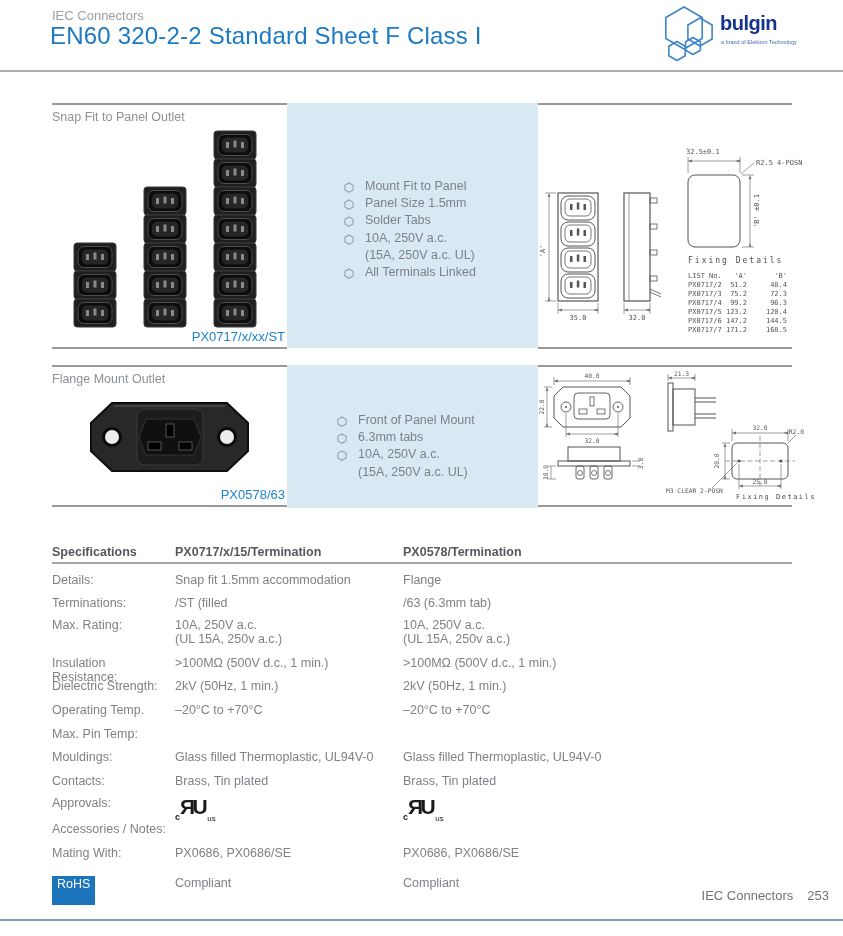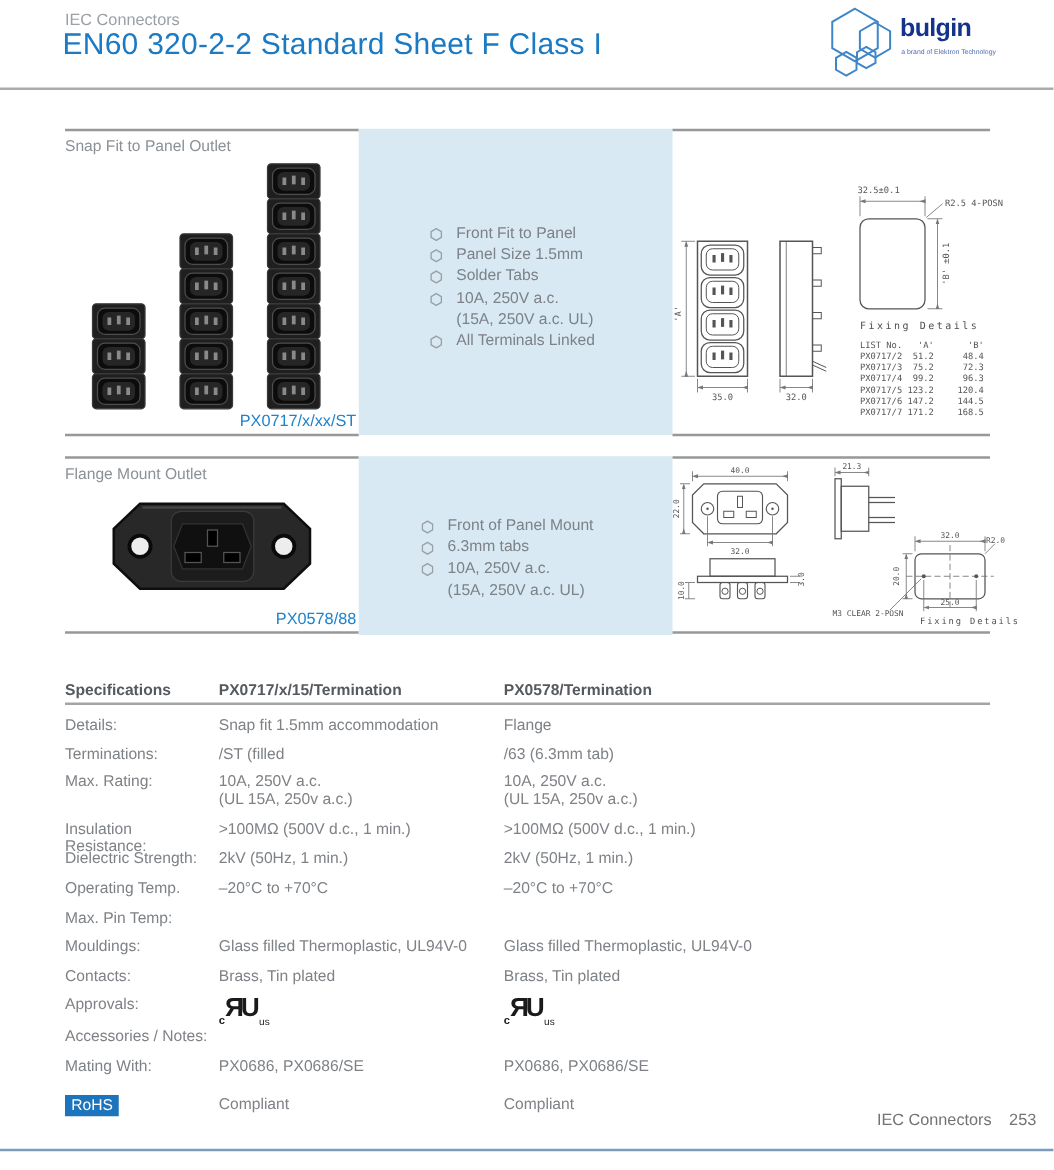--- a/index.html
+++ b/index.html
@@ -38,21 +38,21 @@
   .spec-underline{position:absolute;left:0;top:17px;width:740px;height:2px;background:#a5a5a5;}
   .spec-row{position:absolute;left:0;width:740px;}
   .c0{position:absolute;left:0;width:120px;}
   .c1{position:absolute;left:123px;width:225px;}
   .c2{position:absolute;left:351px;width:260px;}
   .line2{display:block;}
   .ulmark{display:inline-block;color:#1a1a1a;line-height:1;}
   .ul-c{font-size:9px;font-weight:bold;vertical-align:-6px;}
   .ul-letters{font-size:21px;font-weight:900;letter-spacing:-2.5px;}
   .ul-us{font-size:8px;font-weight:normal;vertical-align:-7px;padding-left:2px;}
-  .rohs-badge{display:inline-block;background:#1b74bc;color:#fff;font-size:12.5px;padding:1px 5px 2px 5px;}
+  .rohs-badge{display:inline-block;background:#1b74bc;color:#fff;font-size:12.5px;padding:1px 5px 14px 5px;}
 
   
   .footer-rule{position:absolute;left:0;right:0;top:919px;height:2px;background:#7b9cba;}
   .footer-text{position:absolute;right:14px;top:888px;font-size:13px;color:#737373;text-align:right;}
   .footer-text .pg{margin-left:14px;}
 </style>
 </head>
 <body>
 
 <div id="page">
@@ -108,21 +108,21 @@
 
     <div class="part-number">PX0717/x/xx/ST</div>
   </div>
 
   <div class="bluebox" style="left:287px;top:103px;width:251px;height:245px;">
     <div class="features" style="left:57px;top:76px;">
       <div class="feature-row">
         <svg class="hexb" width="10" height="11">
             <polygon points="5,0.9 9.1,3.25 9.1,7.95 5,10.3 0.9,7.95 0.9,3.25" fill="none" stroke="#9aa0a4" stroke-width="1.1"></polygon>
           </svg>
-        <span>Front Fit to Panel</span>
+        <span>Mount Fit to Panel</span>
       </div>
       <div class="feature-row">
         <svg class="hexb" width="10" height="11">
             <polygon points="5,0.9 9.1,3.25 9.1,7.95 5,10.3 0.9,7.95 0.9,3.25" fill="none" stroke="#9aa0a4" stroke-width="1.1"></polygon>
           </svg>
         <span>Panel Size 1.5mm</span>
       </div>
       <div class="feature-row">
         <svg class="hexb" width="10" height="11">
             <polygon points="5,0.9 9.1,3.25 9.1,7.95 5,10.3 0.9,7.95 0.9,3.25" fill="none" stroke="#9aa0a4" stroke-width="1.1"></polygon>
@@ -237,21 +237,21 @@
       <polyline points="32,19 143,19" fill="none" stroke="#4a4a4a" stroke-width="1.5"></polyline>
       <circle cx="30" cy="50" r="8.5" fill="#ededed" stroke="#0a0a0a" stroke-width="3"></circle>
       <circle cx="145" cy="50" r="8.5" fill="#ededed" stroke="#0a0a0a" stroke-width="3"></circle>
       <rect x="55" y="22" width="66" height="56" rx="8" fill="#1c1c1c" stroke="#3b3b3b"></rect>
       <polygon points="64,32 112,32 119,50 112,68 64,68 57,50" fill="#101010" stroke="#333333"></polygon>
       <rect x="84" y="37" width="8" height="13" fill="#000000" stroke="#555555"></rect>
       <rect x="66" y="55" width="13" height="8" fill="#000000" stroke="#555555"></rect>
       <rect x="97" y="55" width="13" height="8" fill="#000000" stroke="#555555"></rect>
     </svg>
 
-    <div class="part-number">PX0578/88</div>
+    <div class="part-number">PX0578/63</div>
   </div>
 
   <div class="bluebox" style="left:287px;top:365px;width:251px;height:143px;">
     <div class="features" style="left:50px;top:48px;">
       <div class="feature-row">
         <svg class="hexb" width="10" height="11">
             <polygon points="5,0.9 9.1,3.25 9.1,7.95 5,10.3 0.9,7.95 0.9,3.25" fill="none" stroke="#9aa0a4" stroke-width="1.1"></polygon>
           </svg>
         <span>Front of Panel Mount</span>
       </div>

